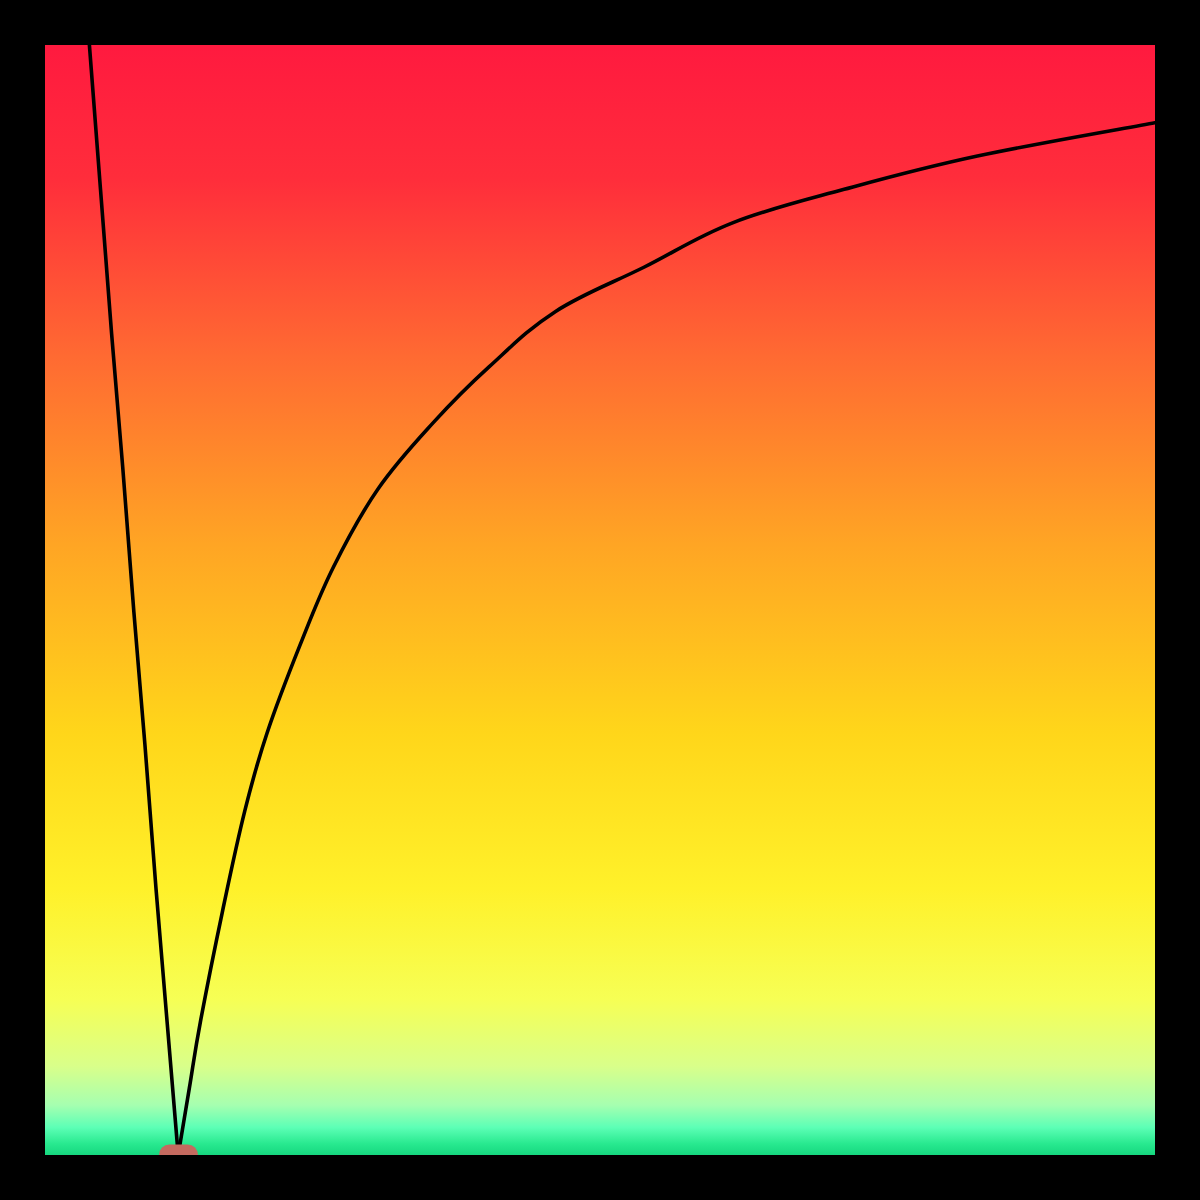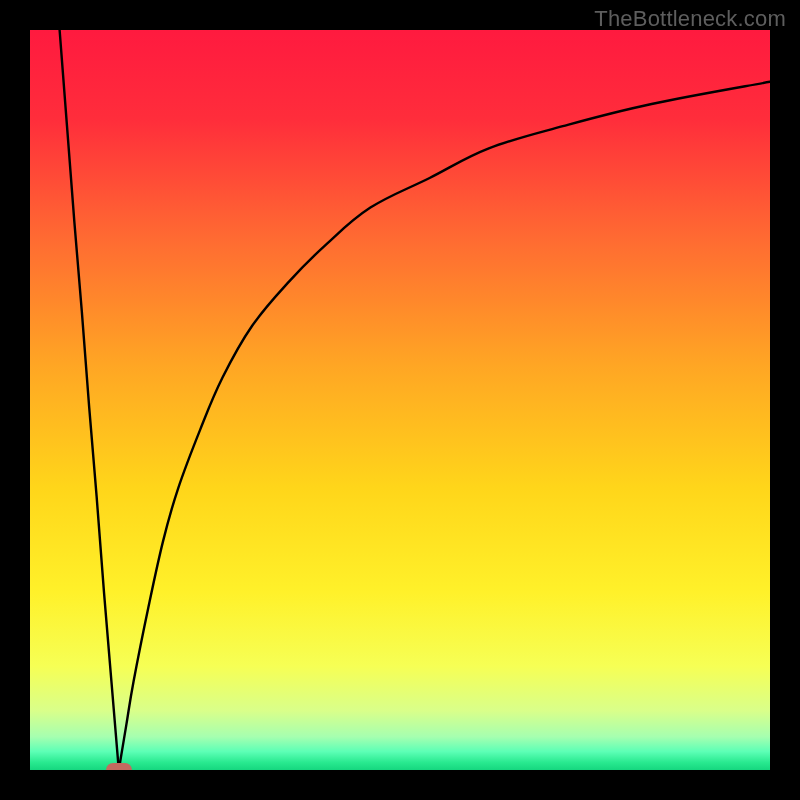--- a/index.html
+++ b/index.html
@@ -77,14 +77,13 @@
     </svg>
 
     <svg class="curve" width="740" height="740" viewBox="0 0 740 740" preserveAspectRatio="none">
       <path id="curve-left" fill="none" stroke-width="2.4" stroke-linecap="round" stroke-linejoin="round" d="M 29.60 0.00 L 37.00 96.20 L 44.40 192.40 L 51.80 281.20 L 59.20 377.40 L 66.60 466.20 L 74.00 562.40 L 81.40 651.20 L 88.80 740.00" stroke="#000000"></path>
       <path id="curve-right" fill="none" stroke-width="2.4" stroke-linecap="round" stroke-linejoin="round" d="M 88.80 740.00 C 90.13 732.01, 93.54 711.58, 96.20 695.60 C 98.86 679.62, 99.60 672.51, 103.60 651.20 C 107.60 629.89, 113.07 602.51, 118.40 577.20 C 123.73 551.89, 127.87 531.91, 133.20 510.60 C 138.53 489.29, 141.34 478.78, 148.00 458.80 C 154.66 438.82, 162.21 419.58, 170.20 399.60 C 178.19 379.62, 183.08 366.45, 192.40 347.80 C 201.72 329.15, 210.01 313.32, 222.00 296.00 C 233.99 278.68, 245.68 266.25, 259.00 251.60 C 272.32 236.95, 281.35 227.92, 296.00 214.60 C 310.65 201.28, 321.75 189.59, 340.40 177.60 C 359.05 165.61, 378.29 158.66, 399.60 148.00 C 420.91 137.34, 434.82 127.72, 458.80 118.40 C 482.78 109.08, 503.50 104.19, 532.80 96.20 C 562.10 88.21, 584.30 81.99, 621.60 74.00 C 658.90 66.01, 718.69 55.80, 740.00 51.80" stroke="#000000"></path>
     </svg>
 
     <div class="marker" id="opt-marker" style="left: 88.8px; top: 740px; background: rgb(196, 106, 95);"></div>
   </div>
 
-  <div class="watermark">TheBottleneck.com</div>
 </div>
 
 </body></html>

